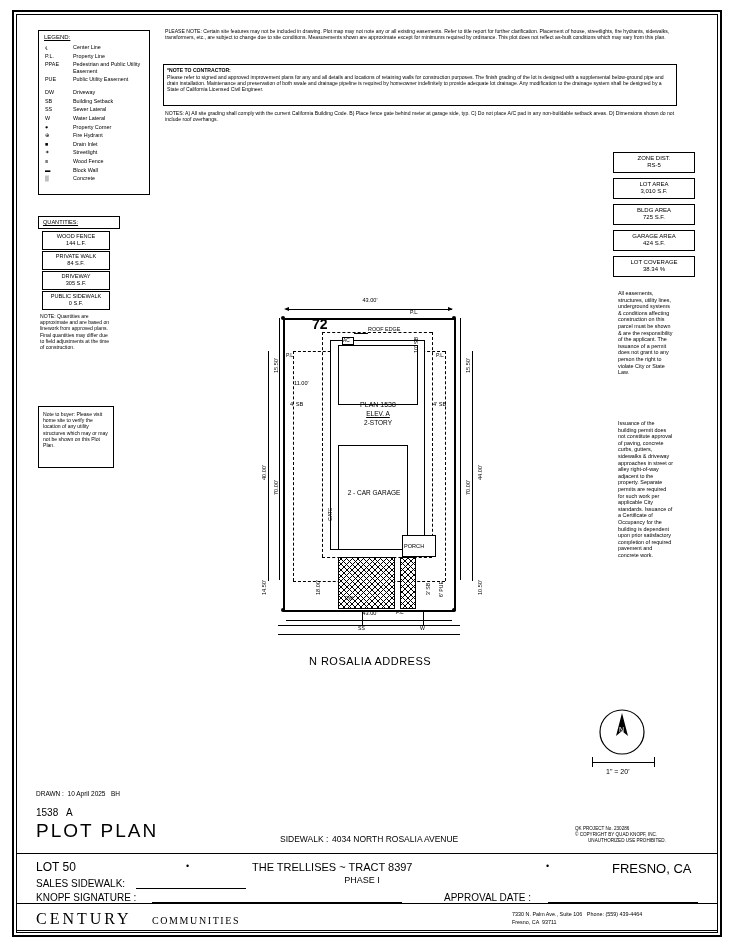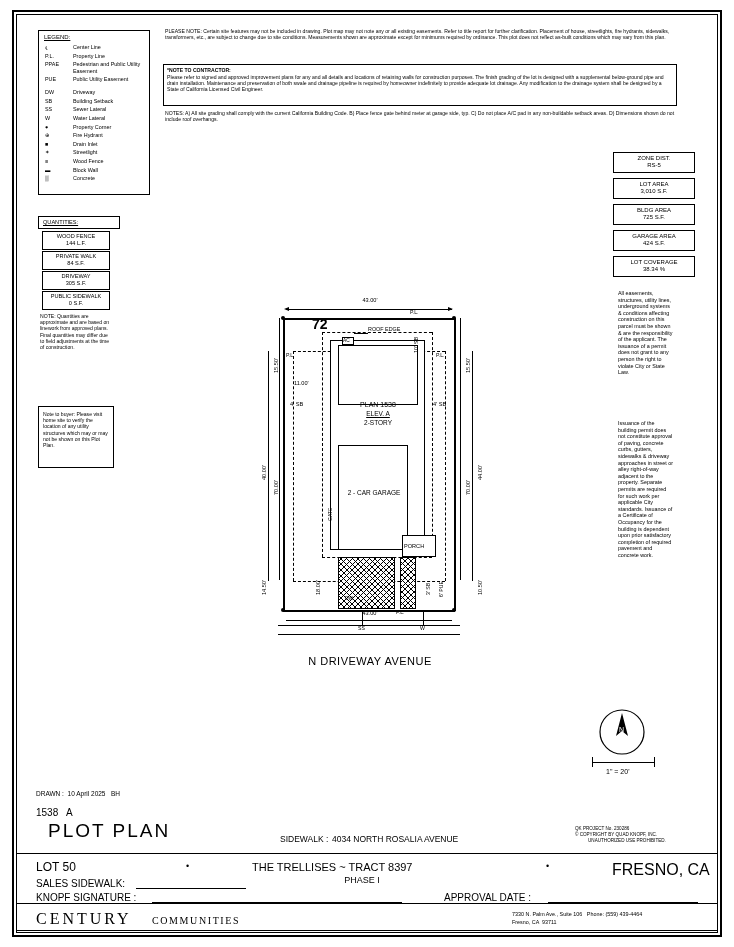--- a/index.html
+++ b/index.html
@@ -250,56 +250,56 @@
     <div class="t xtiny" style="left:160px;top:15px;font-size:5.2px;">P.L.</div>
     <div class="t xtiny" style="left:36px;top:58px;font-size:5.2px;">P.L.</div>
     <div class="t xtiny" style="left:186px;top:58px;font-size:5.2px;">P.L.</div>
     <div class="t xtiny" style="left:146px;top:315px;font-size:5.2px;">P.L.</div>
 
     <div class="t xtiny" style="left:108px;top:331px;font-size:5.2px;">SS</div>
     <div class="t xtiny" style="left:170px;top:331px;font-size:5.2px;">W</div>
     <div class="line vl" style="left:112px;top:317px;height:14px;"></div>
     <div class="line vl" style="left:173px;top:317px;height:14px;"></div>
 
-    <div class="t c" style="left:20px;top:360px;width:200px;font-size:11px;letter-spacing:0.5px;">N DRIVEWAY AVENUE</div>
+    <div class="t c" style="left:20px;top:360px;width:200px;font-size:11px;letter-spacing:0.5px;">N ROSALIA ADDRESS</div>
   </div>
 
   <div style="position:absolute;left:596px;top:706px;width:52px;height:52px;">
     <svg width="52" height="52" viewBox="0 0 52 52">
       <circle cx="26" cy="26" r="22" fill="none" stroke="#000" stroke-width="1.2"></circle>
       <path d="M26 7 L32 30 L26 25 L20 30 Z" fill="#000"></path>
     </svg>
   </div>
   <div class="t" style="left:619px;top:726px;font-size:7px;color:#fff;">N</div>
   <div class="line hl" style="left:592px;top:762px;width:62px;"></div>
   <div class="line vl" style="left:592px;top:757px;height:10px;"></div>
   <div class="line vl" style="left:654px;top:757px;height:10px;"></div>
   <div class="t" style="left:606px;top:768px;font-size:7px;">1" = 20'</div>
 
   <div class="t" style="left:36px;top:790px;font-size:6.5px;">DRAWN :  10 April 2025   BH</div>
   <div class="t" style="left:36px;top:807px;font-size:10px;">1538   A</div>
-  <div class="t" style="left:48px;top:820px;font-size:19px;letter-spacing:2px;">PLOT PLAN</div>
+  <div class="t" style="left:36px;top:820px;font-size:19px;letter-spacing:2px;">PLOT PLAN</div>
 
   <div class="t" style="left:280px;top:834px;font-size:8.5px;">SIDEWALK :</div>
   <div class="t" style="left:332px;top:834px;font-size:8.5px;">4034 NORTH ROSALIA AVENUE</div>
 
   <div class="t" style="left:575px;top:826px;font-size:4.6px;">QK PROJECT No. 230286</div>
   <div class="t" style="left:575px;top:832px;font-size:4.6px;">© COPYRIGHT BY QUAD KNOPF, INC.</div>
   <div class="t" style="left:588px;top:838px;font-size:4.6px;">UNAUTHORIZED USE PROHIBITED.</div>
 
   <div class="line hl" style="left:16px;top:853px;width:702px;height:1.4px;"></div>
   <div class="line hl" style="left:16px;top:903px;width:702px;height:1.4px;"></div>
   <div class="line hl" style="left:16px;top:930px;width:702px;height:1.4px;"></div>
 
   <div class="t" style="left:36px;top:860px;font-size:12px;">LOT 50</div>
   <div class="t" style="left:186px;top:861px;font-size:9px;">•</div>
   <div class="t" style="left:252px;top:861px;font-size:11px;">THE TRELLISES ~ TRACT 8397</div>
   <div class="t c" style="left:252px;top:875px;width:220px;font-size:9px;">PHASE I</div>
   <div class="t" style="left:546px;top:861px;font-size:9px;">•</div>
-  <div class="t" style="left:612px;top:861px;font-size:16px;">FRESNO, CA</div>
+  <div class="t" style="left:612px;top:861px;font-size:13px;">FRESNO, CA</div>
 
   <div class="t" style="left:36px;top:878px;font-size:10px;">SALES SIDEWALK:</div>
   <div class="line hl" style="left:136px;top:888px;width:110px;"></div>
   <div class="t" style="left:36px;top:892px;font-size:10px;">KNOPF SIGNATURE :</div>
   <div class="line hl" style="left:152px;top:902px;width:250px;"></div>
   <div class="t" style="left:444px;top:892px;font-size:10px;">APPROVAL DATE :</div>
   <div class="line hl" style="left:548px;top:902px;width:150px;"></div>
 
   <div class="t" style="left:36px;top:910px;font-family:'Liberation Serif',serif;font-size:16px;letter-spacing:3px;">CENTURY</div>
   <div class="t" style="left:152px;top:915px;font-family:'Liberation Serif',serif;font-size:10px;letter-spacing:1.6px;">COMMUNITIES</div>

